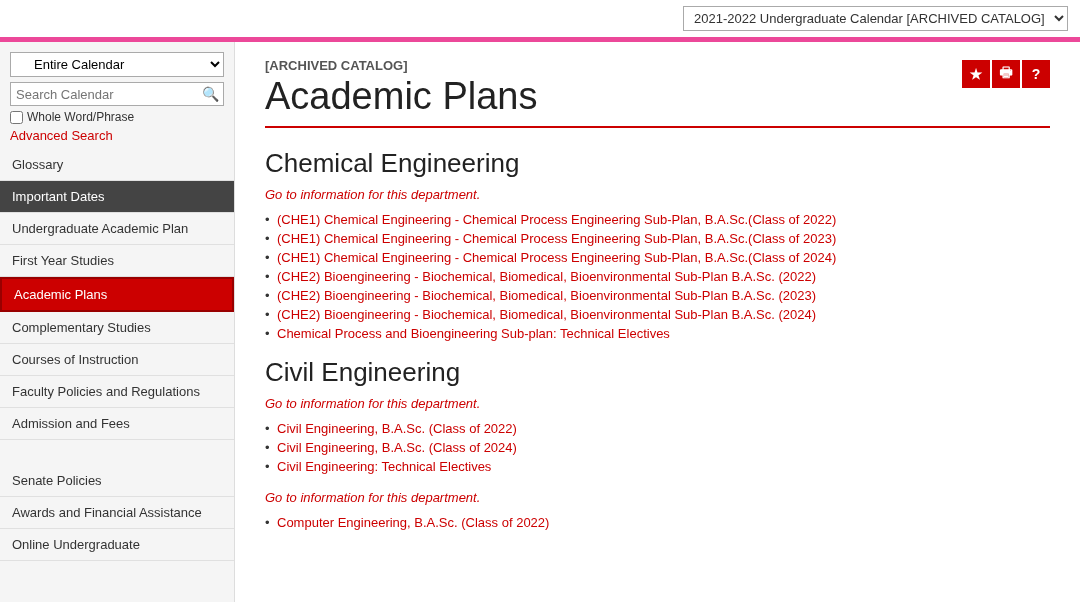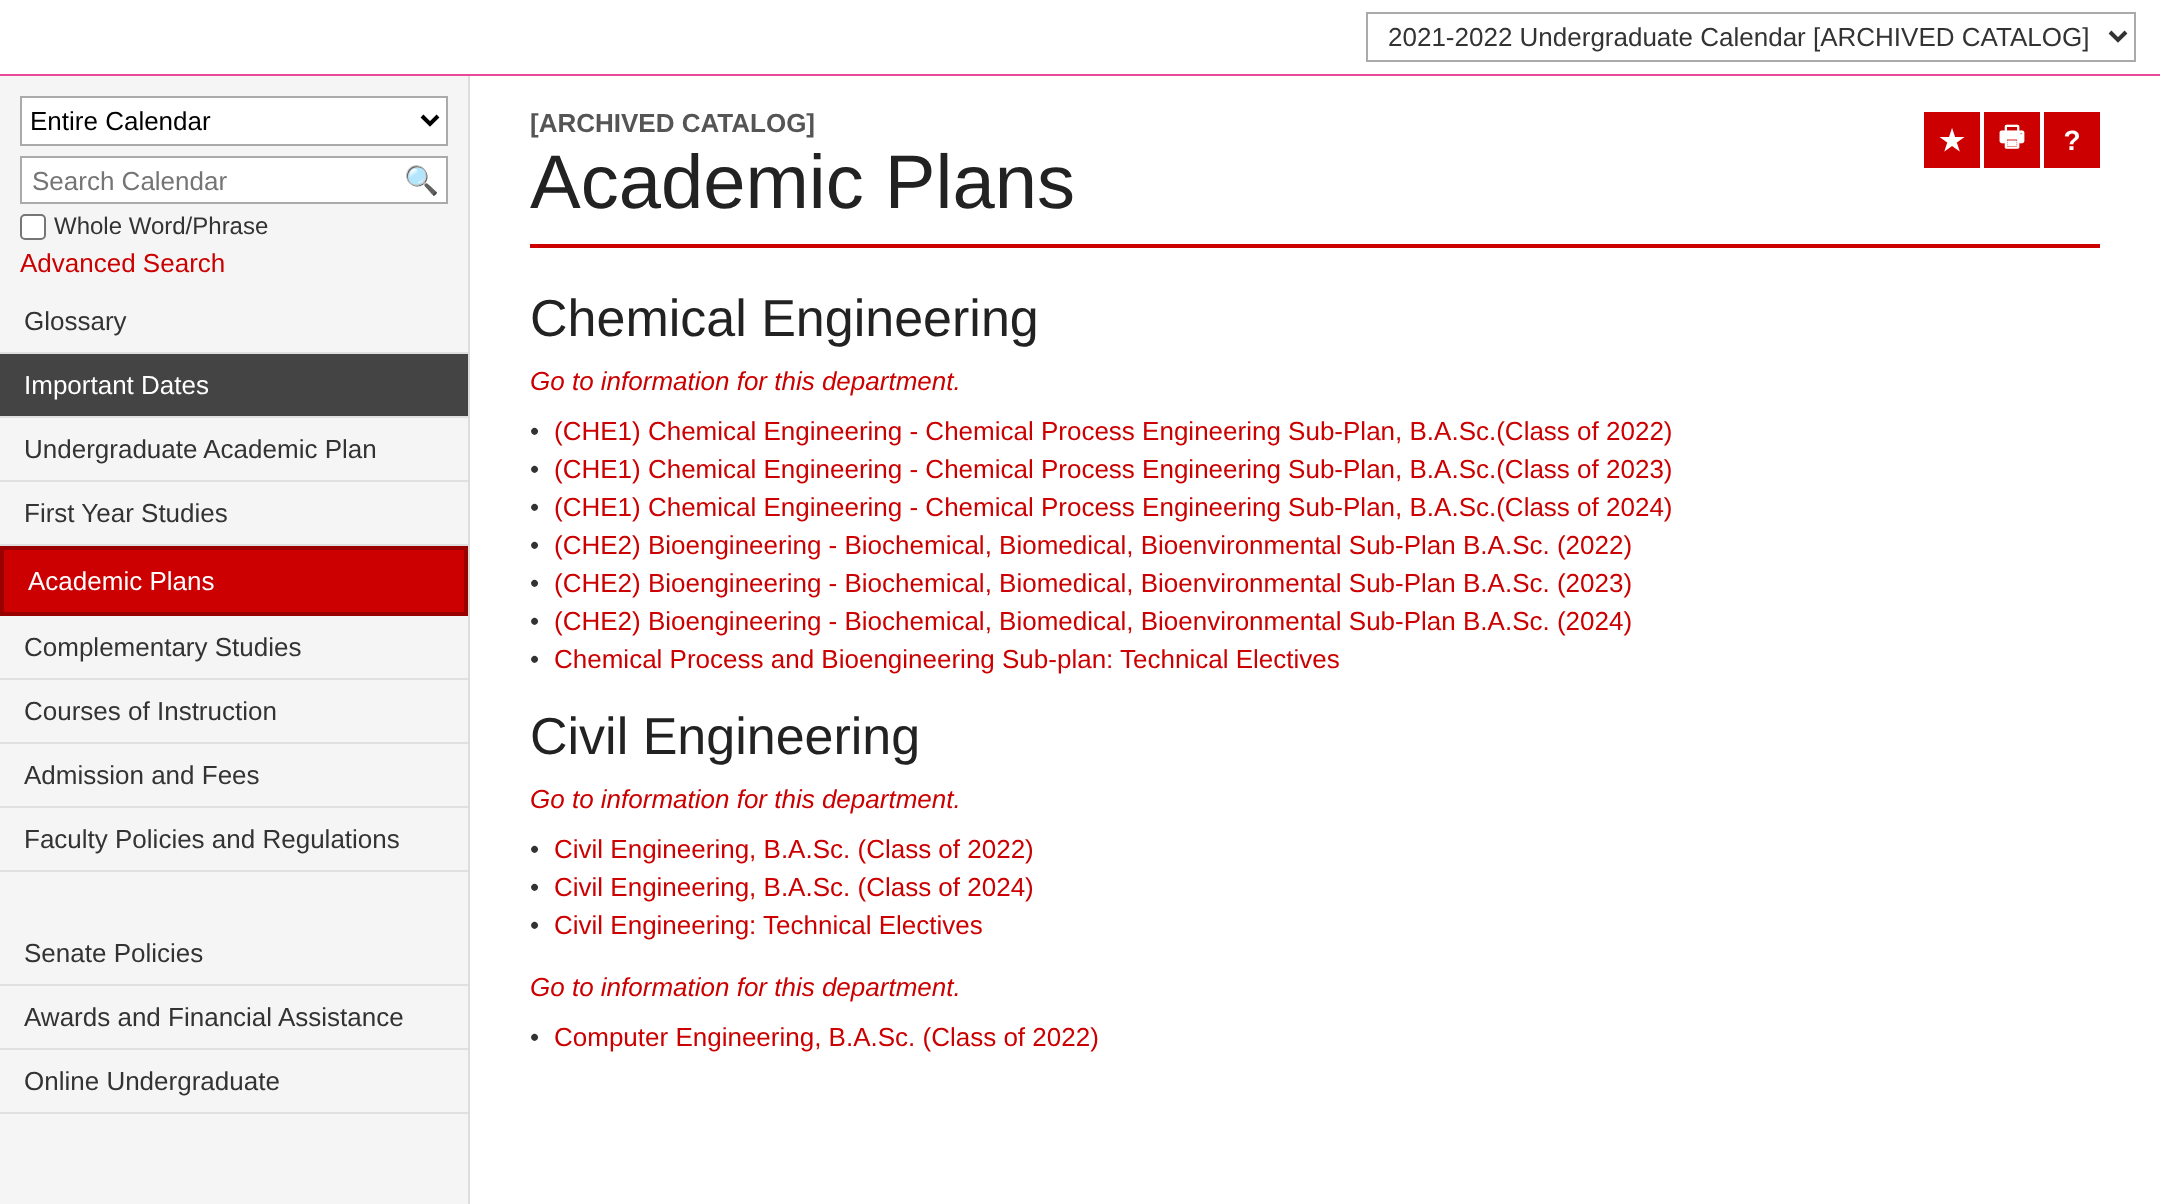--- a/index.html
+++ b/index.html
@@ -3,21 +3,21 @@
   <meta charset="utf-8">
   <style>
     * { box-sizing: border-box; margin: 0; padding: 0; }
     body { font-family: Arial, Helvetica, sans-serif; font-size: 14px; background: #fff; color: #333; }
 
     
     .top-bar {
       display: flex;
       justify-content: flex-end;
       padding: 6px 12px;
-      border-bottom: 1px solid #ec4899;
+      border-bottom: 5px solid #ec4899;
       background: #fff;
     }
     .catalog-select-wrapper {
       display: flex;
       align-items: center;
     }
     .catalog-select {
       font-size: 13px;
       padding: 3px 6px;
       border: 1px solid #aaa;
@@ -44,21 +44,21 @@
     }
 
     
     .search-area {
       padding: 10px 10px 6px 10px;
       background: #f5f5f5;
     }
     .scope-select {
       width: 100%;
       font-size: 13px;
-      padding: 3px 0;
+      padding: 3px 19px;
       border: 1px solid #aaa;
       background: #fff;
       margin-bottom: 5px;
     }
     .search-row {
       display: flex;
       align-items: center;
       border: 1px solid #aaa;
       background: #fff;
       margin-bottom: 4px;
@@ -246,24 +246,24 @@
         <div style="position: relative;">
           <a class="nav-item highlighted" href="#">Academic Plans</a>
         </div>
         <div style="position: relative;">
           <a class="nav-item" href="#">Complementary Studies</a>
         </div>
         <div style="position: relative;">
           <a class="nav-item" href="#">Courses of Instruction</a>
         </div>
         <div style="position: relative;">
+          <a class="nav-item" href="#">Faculty Policies and Regulations</a>
+        </div>
+        <div style="position: relative;">
           <a class="nav-item" href="#">Admission and Fees</a>
-        </div>
-        <div style="position: relative;">
-          <a class="nav-item" href="#">Faculty Policies and Regulations</a>
         </div>
         <div style="position: relative; margin-top: 25px;">
           <a class="nav-item" href="#">Senate Policies</a>
         </div>
         <div style="position: relative;">
           <a class="nav-item" href="#">Awards and Financial Assistance</a>
         </div>
         <div style="position: relative;">
           <a class="nav-item" href="#">Online Undergraduate</a>
         </div>

